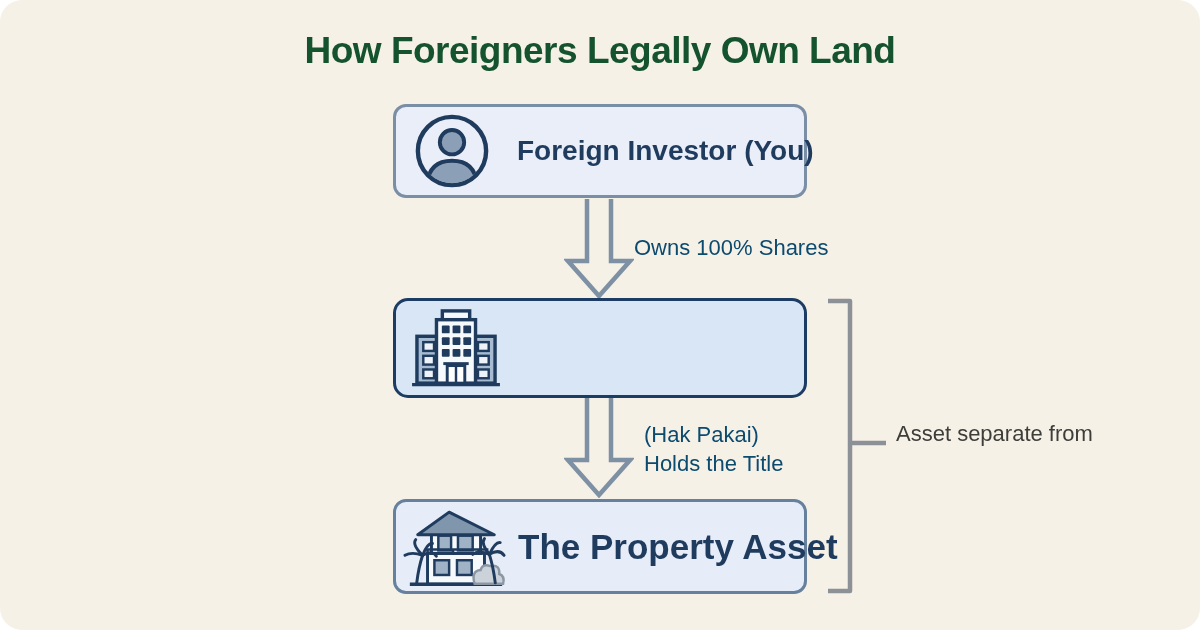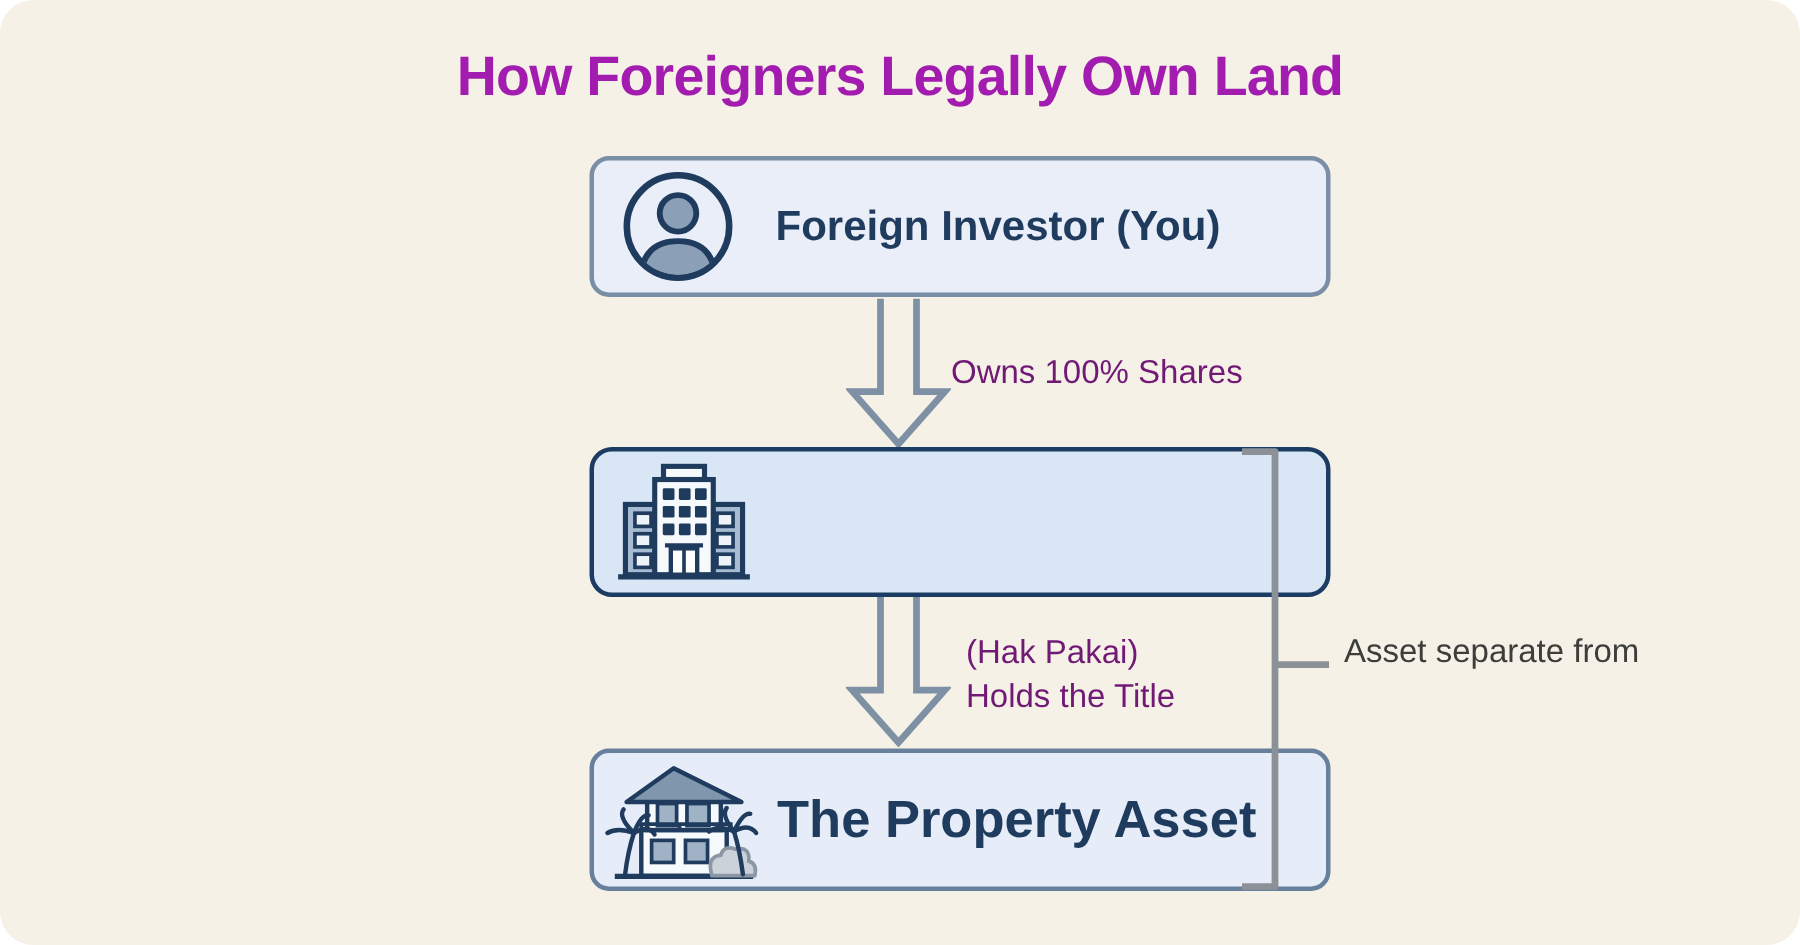--- a/index.html
+++ b/index.html
@@ -21,27 +21,27 @@
     overflow: hidden;
   }
   .title {
     position: absolute;
     left: 0; top: 30px;
     width: 100%;
     text-align: center;
     font-size: 37px;
     font-weight: bold;
     letter-spacing: -0.5px;
-    color: #a21caf;
+    color: #14532d;
     margin: 0;
   }
   .node {
     position: absolute;
     left: 393px;
-    width: 494px;
+    width: 414px;
     box-sizing: border-box;
     display: flex;
     align-items: center;
     border-radius: 13px;
   }
   .node-label {
     font-weight: bold;
     color: #1f3b5e;
     white-space: nowrap;
   }
@@ -77,21 +77,21 @@
     position: absolute;
     left: 564px;
     width: 70px;
     height: 100px;
   }
   .arrow-1 { top: 199px; }
   .arrow-2 { top: 398px; }
   .edge-label {
     position: absolute;
     font-size: 22px;
-    color: #701a75;
+    color: #0c4a6e;
     line-height: 29px;
     white-space: nowrap;
   }
   .edge-label-1 { left: 634px; top: 233px; }
   .edge-label-2 { left: 644px; top: 420px; }
   .bracket {
     position: absolute;
     left: 820px;
     top: 294px;
     width: 72px;

